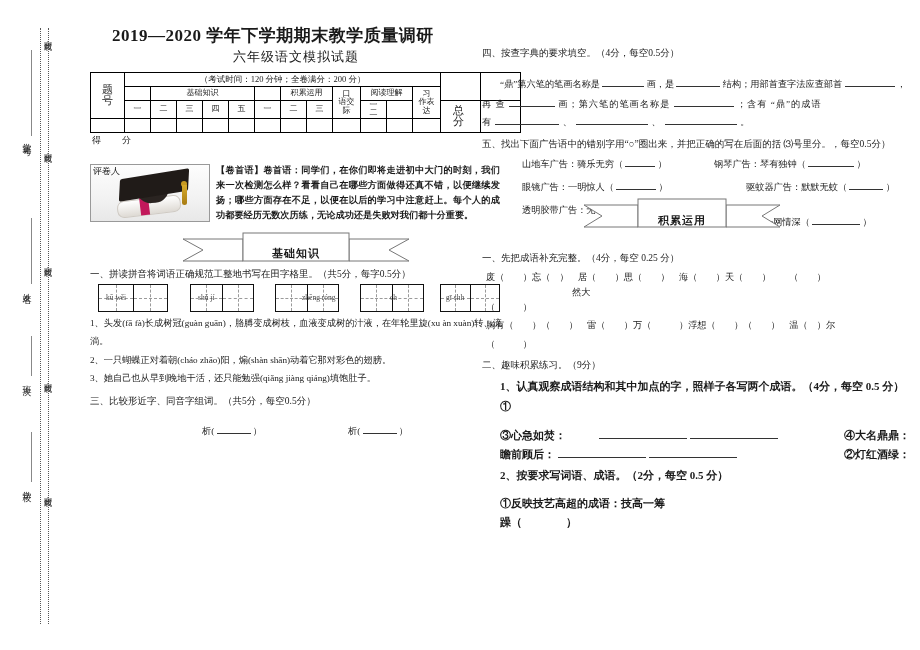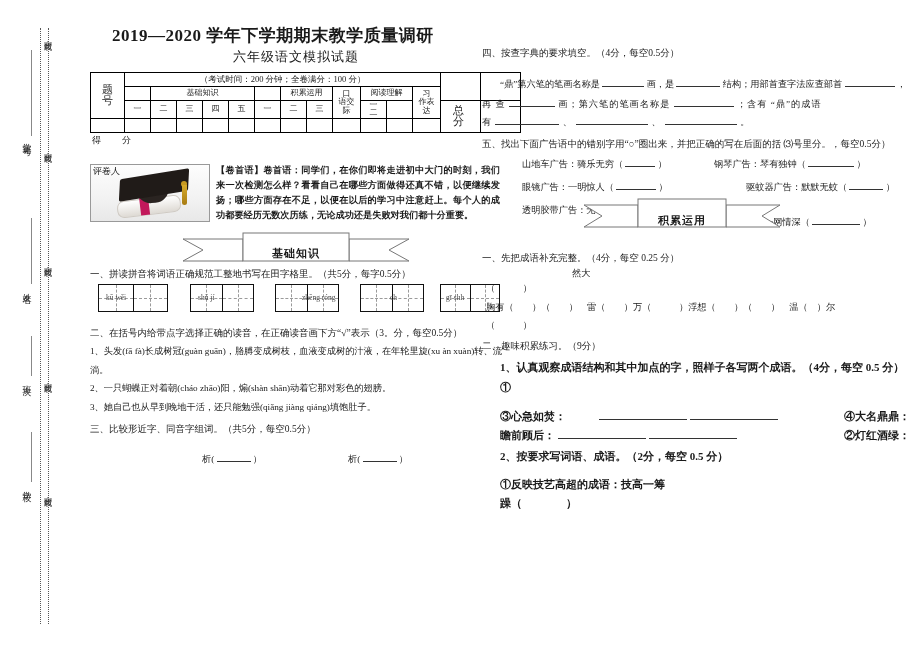--- a/index.html
+++ b/index.html
@@ -402,21 +402,21 @@
         <col style="width:28px">
           <col style="width:40px">
           <col style="width:40px">
       </colgroup>
       <tbody>
           <tr>
         <td rowspan="3" class="qnum">
           <span class="vstack">题</span>
           <span class="vstack">号</span>
         </td>
-        <td colspan="12" class="exam-meta">（考试时间：200 分钟；全卷满分：100 分）</td>
+        <td colspan="12" class="exam-meta">（考试时间：120 分钟；全卷满分：200 分）</td>
         <td rowspan="2"></td>
         <td rowspan="2"></td>
       </tr>
       <tr>
         <td></td>
         <td colspan="4">基础知识</td>
         <td></td>
         <td colspan="2">积累运用</td>
         <td rowspan="2" class="vert">
           <span class="vstack">口</span>
@@ -522,21 +522,20 @@
       </div>
       <span class="py-label" style="left:300px;">ch</span>
 
       <div class="tzg" style="left:350px; width:58px;">
         <div class="cell" style="width:50%"></div>
           <div class="cell" style="width:50%"></div>
       </div>
       <span class="py-label" style="left:356px;">gī  shh</span>
     </div>
 
-    <div class="q-head" style="margin-top:12px;">二、在括号内给带点字选择正确的读音，在正确读音画下方“√”表示（3。分，每空0.5分）</div>
     <div class="q-body">
       <p>1、头发(fā fà)长成树冠(guàn guān)，胳膊变成树枝，血液变成树的汁液，在年轮里旋(xu àn xuàn)转、流淌。</p>
       <p>2、一只蝴蝶正对着朝(cháo zhāo)阳，煽(shàn shān)动着它那对彩色的翅膀。</p>
       <p>3、她自己也从早到晚地干活，还只能勉强(qiǎng jiàng qiáng)填饱肚子。</p>
     </div>
 
     <div class="q-head" style="margin-top:6px;">三、比较形近字、同音字组词。（共5分，每空0.5分）</div>
     <div style="position:relative; height:34px; margin-top:16px;">
       <span style="position:absolute; left:112px; font-size:9.2px;">
         <span>析(</span>
@@ -630,20 +629,23 @@
               <polygon points="198,8 144,8 144,30 198,30 180,19" fill="#fff" stroke="#777" stroke-width="1"></polygon>
               <rect x="56" y="2" width="88" height="28" fill="#fff" stroke="#777" stroke-width="1"></rect>
             </svg>
             <div class="banner-text" style="top:16px;">积累运用</div>
           </div>
         </div>
       </div>
     </div>
 
     <div class="r-head" style="margin-top:18px;">一、先把成语补充完整。（4分，每空 0.25 分）</div>
+    <div class="idiom-line">
+      <span>废（　　）忘（　）　居（　　）思（　　）　海（　　）天（　　）　　（　　）</span>
+    </div>
     <div style="font-size:9.2px; margin-left:90px; line-height:1.2;">然大</div>
     <div class="idiom-line">（　　　）</div>
     <div class="idiom-line">
       <span>胸有（　　）（　　）　雷（　　）万（　　　）浮想（　　）（　　）　温（　）尔</span>
     </div>
     <div class="idiom-line">（　　　）</div>
 
     <div class="r-head" style="margin-top:4px;">二、趣味积累练习。（9分）</div>
 
     <div class="sub-q clearfix">

